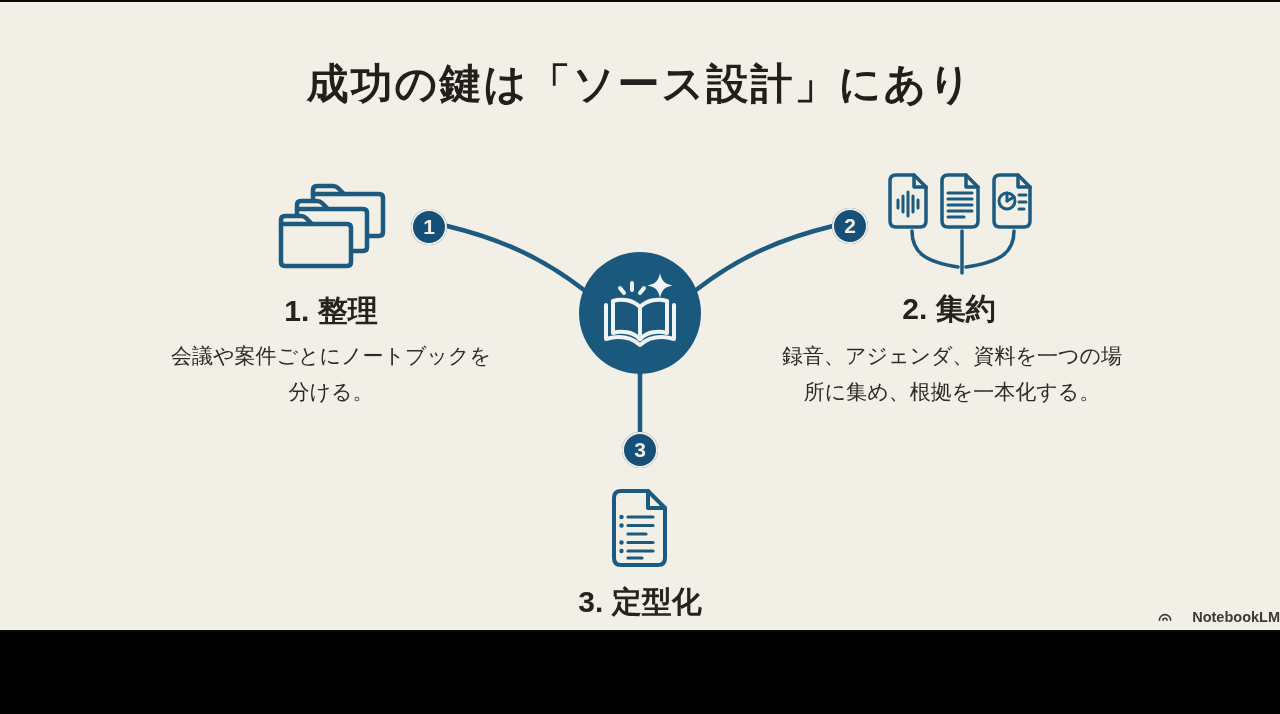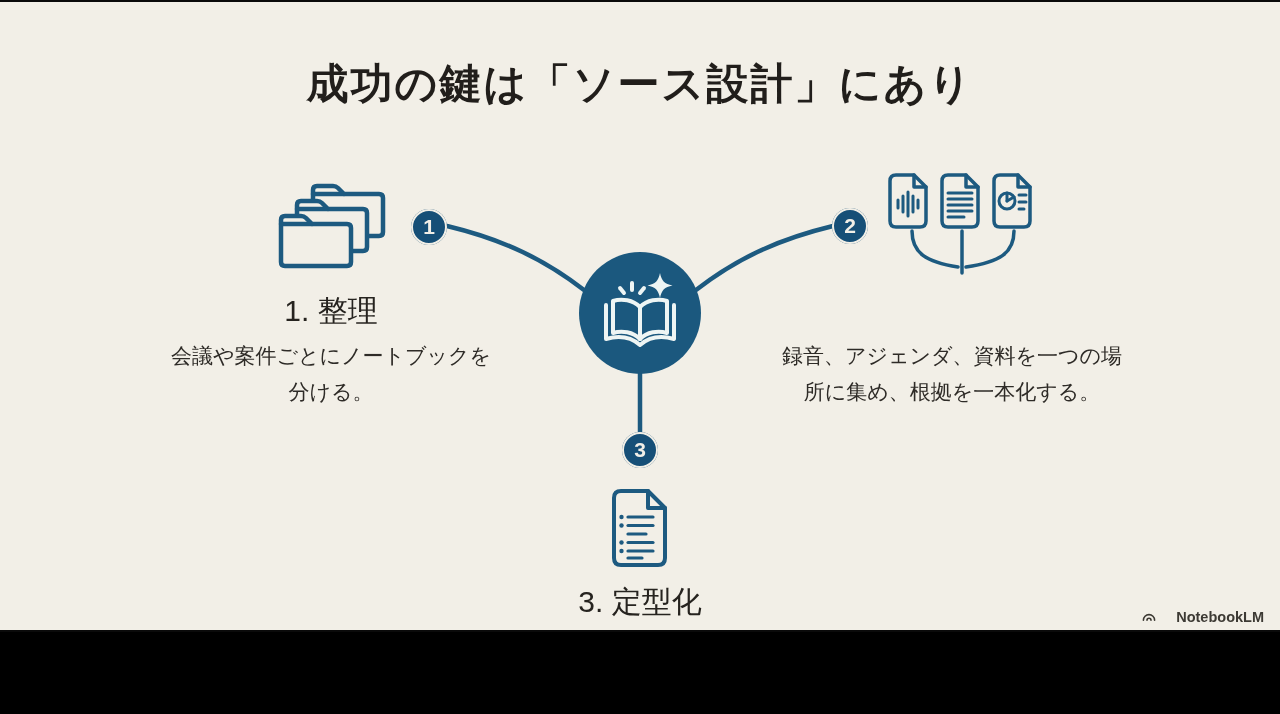--- a/index.html
+++ b/index.html
@@ -22,34 +22,34 @@
     position:absolute;width:36px;height:36px;border-radius:50%;
     background:#164f77;color:#f2efe7;
     display:flex;align-items:center;justify-content:center;
     font-size:21px;font-weight:700;box-shadow:0 0 0 2px #f2efe7 inset;
   }
   .badge-1{left:411px;top:209px;}
   .badge-2{left:832px;top:208px;}
   .badge-3{left:622px;top:432px;}
   .node-heading{
     position:absolute;margin:0;transform:translateX(-50%);
-    font-size:30px;font-weight:400;color:#26231f;white-space:nowrap;
+    font-size:30px;font-weight:700;color:#26231f;white-space:nowrap;
   }
   .heading-1{left:331px;top:291px;}
   .heading-2{left:949px;top:289px;}
   .heading-3{left:640px;top:582px;text-align:center;}
   .node-desc{
     position:absolute;margin:0;transform:translateX(-50%);
     font-size:21px;line-height:1.72;color:#2e2b27;text-align:center;
   }
   .desc-1{left:331px;top:338px;width:332px;}
   .desc-2{left:952px;top:338px;width:342px;}
   .desc-3{left:640px;top:626px;width:820px;}
   .footer{
-    position:absolute;right:16px;bottom:7px;
+    position:absolute;right:0;bottom:7px;
     display:flex;align-items:center;gap:19px;
     color:#3d3a34;font-size:14.5px;font-weight:600;
   }
 </style>
 </head>
 <body>
 
 <div class="slide">
   <div class="letterbox top"></div>
   <div class="letterbox bottom"></div>
@@ -162,20 +162,21 @@
       <circle cx="13.5" cy="56.5" r="2.2"></circle>
         <circle cx="13.5" cy="65" r="2.2"></circle>
     </g>
   </svg>
 
   <div class="badge badge-1">1</div>
   <div class="badge badge-2">2</div>
   <div class="badge badge-3">3</div>
 
   <h2 class="node-heading heading-1">1. 整理</h2>
+  <h2 class="node-heading heading-2">2. 集約</h2>
   <h2 class="node-heading heading-3">3. 定型化</h2>
 
   <p class="node-desc desc-2">録音、アジェンダ、資料を一つの場所に集め、根拠を一本化する。</p>
   <p class="node-desc desc-1">会議や案件ごとにノートブックを分ける。</p>
 
   <div class="footer">
     <svg width="16" height="16" viewBox="0 0 20 20">
       <g stroke="#3d3a34" stroke-width="2" fill="none" stroke-linecap="round">
         <path d="M3 14 A7 7 0 0 1 17 14"></path>
         <path d="M7.5 14 A2.5 2.5 0 0 1 12.5 14"></path>

